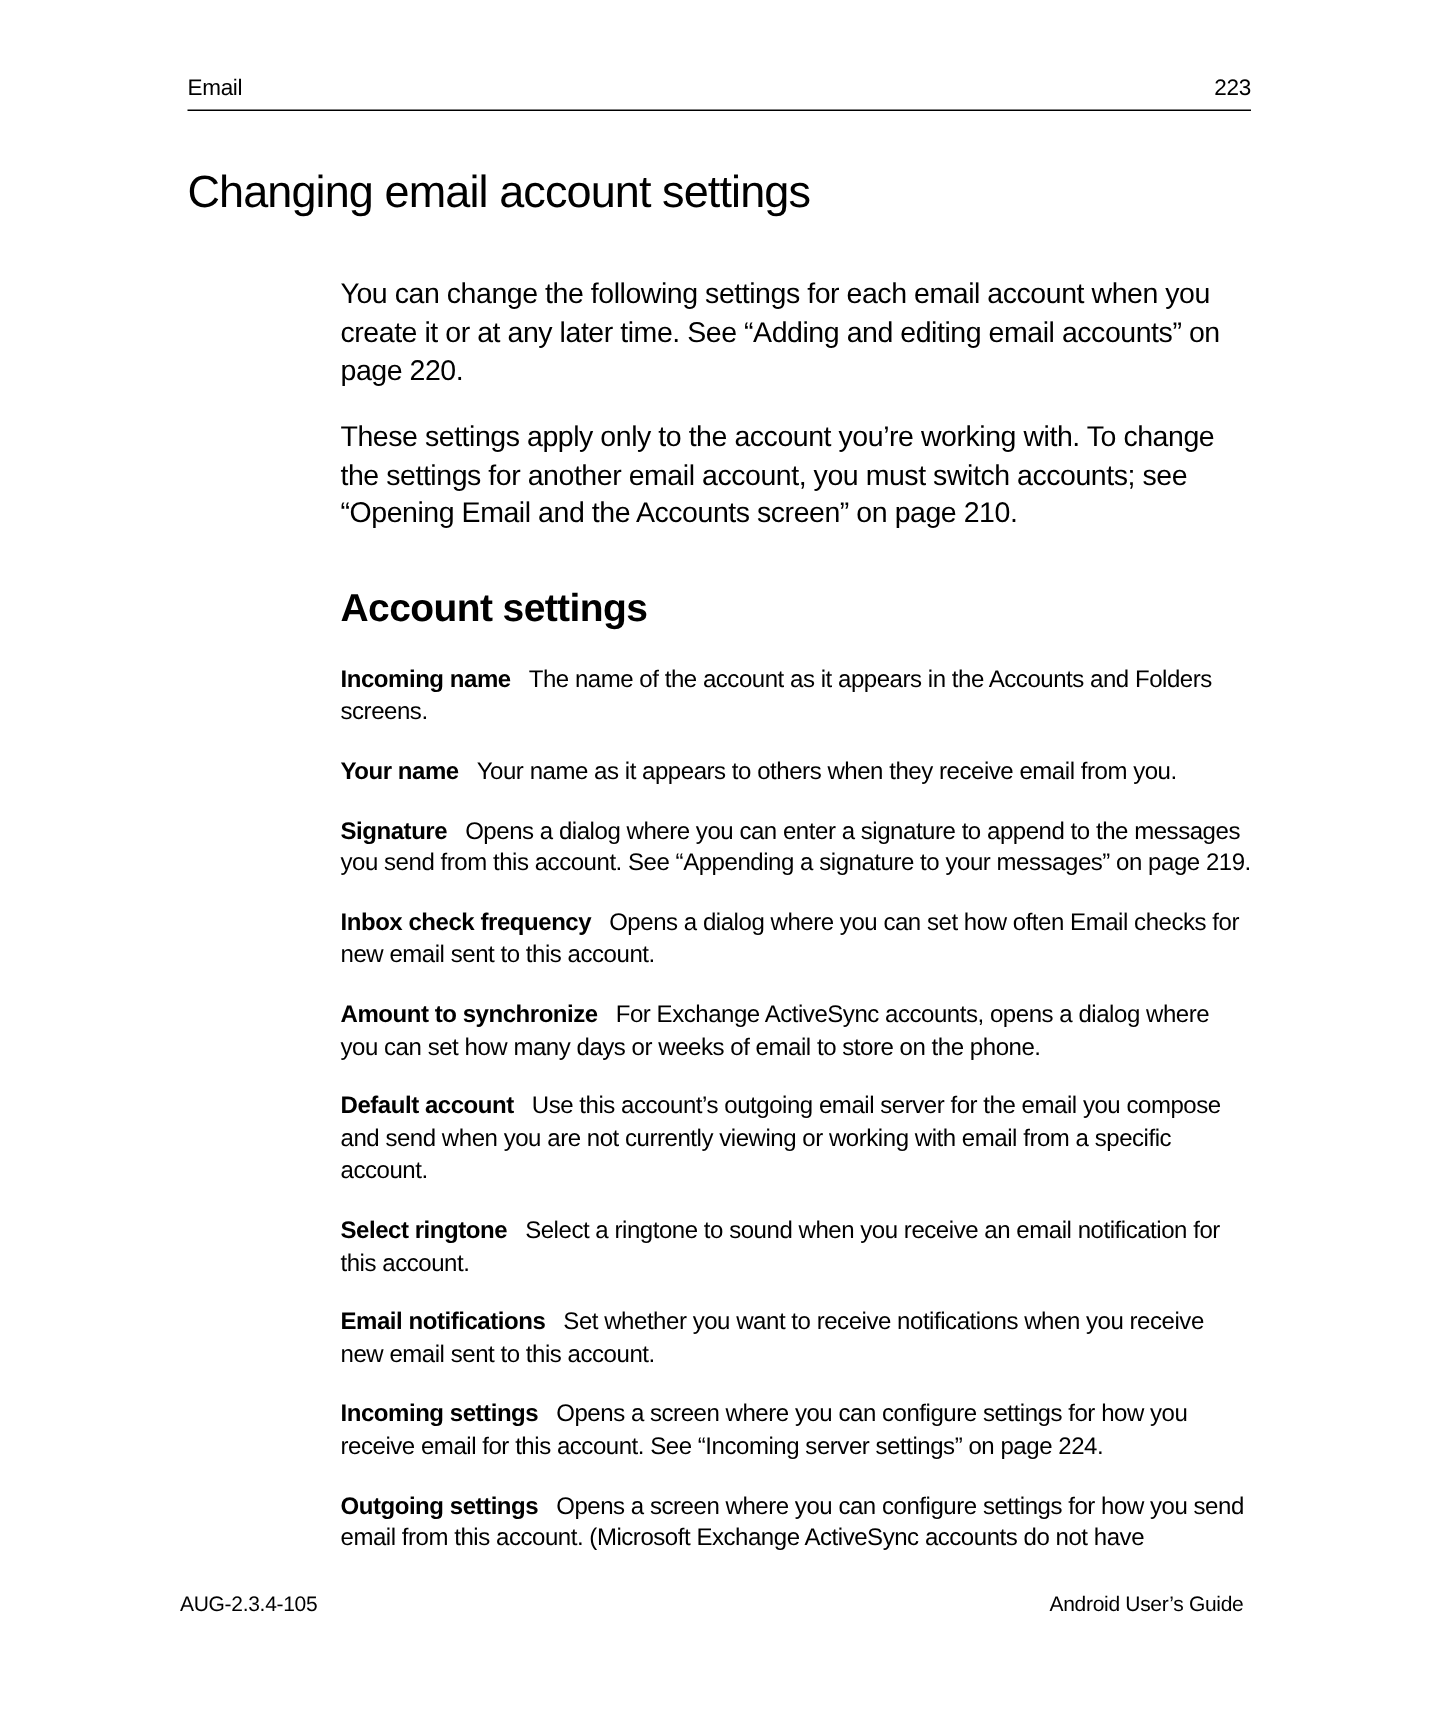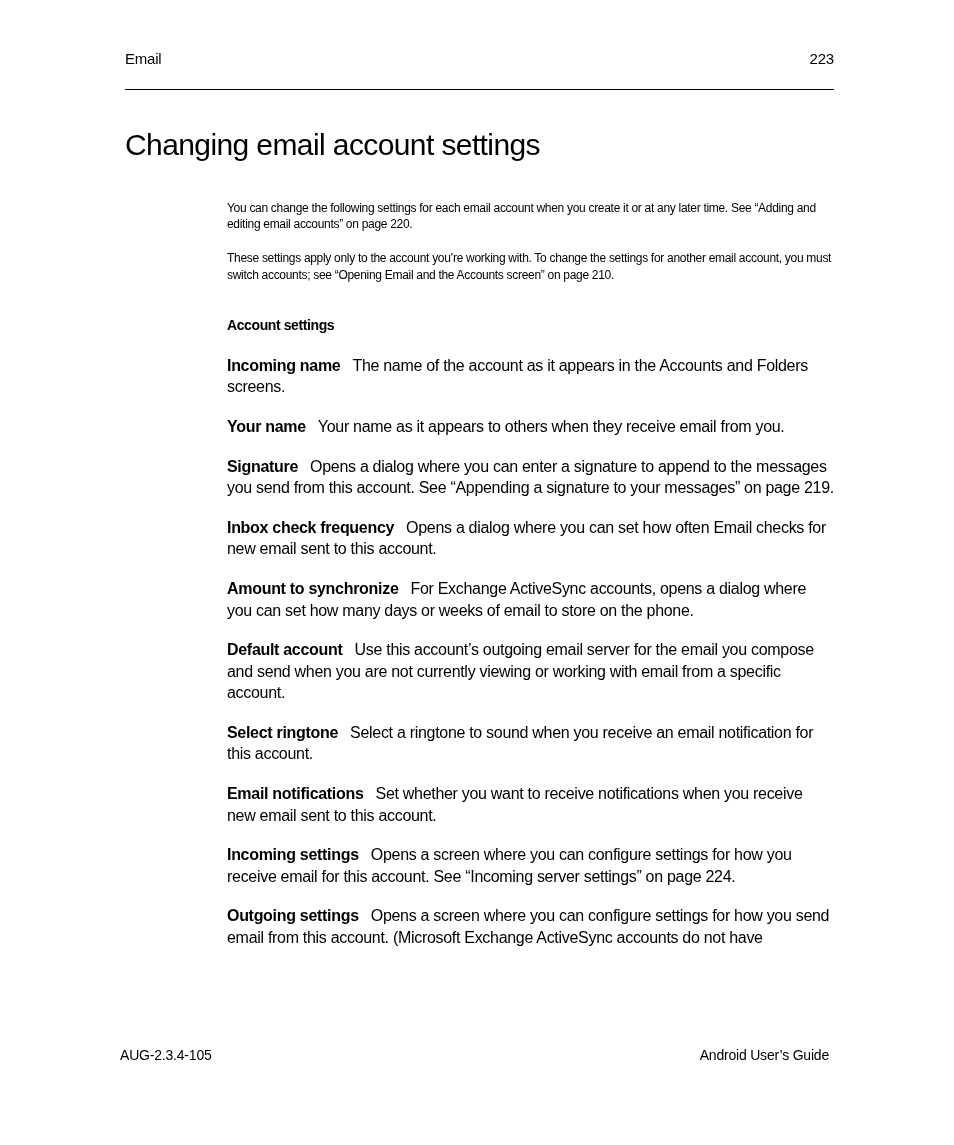--- a/index.html
+++ b/index.html
@@ -14,41 +14,41 @@
     position: relative;
     letter-spacing: -0.2px;
   }
   .page {
     padding: 50px 120px 0 125px;
   }
   .running-head {
     display: flex;
     justify-content: space-between;
     font-size: 15px;
-    padding-bottom: 22px;
+    padding-bottom: 6px;
     border-bottom: 1px solid #000;
     margin-bottom: 38px;
   }
   h1 {
     font-size: 30px;
     font-weight: 400;
     margin: 0 0 38px 0;
     letter-spacing: -0.6px;
   }
   .body-col {
     margin-left: 102px;
   }
   p.intro {
-    font-size: 12px;
+    font-size: 19px;
     line-height: 1.35;
     margin: 0 0 18px 0;
     letter-spacing: -0.3px;
   }
   h2 {
-    font-size: 14px;
+    font-size: 26px;
     font-weight: 700;
     margin: 34px 0 22px 0;
     letter-spacing: -0.4px;
   }
   p.item {
     font-size: 16px;
     line-height: 1.35;
     margin: 0 0 18px 0;
     letter-spacing: -0.3px;
   }
@@ -56,21 +56,21 @@
     font-weight: 700;
   }
   .gap {
     display: inline-block;
     width: 12px;
   }
   .footer {
     position: absolute;
     left: 120px;
     right: 125px;
-    bottom: 82px;
+    bottom: 68px;
     display: flex;
     justify-content: space-between;
     font-size: 14px;
   }
 </style>
 </head>
 <body>
 
 <div class="page">
   <div class="running-head">

